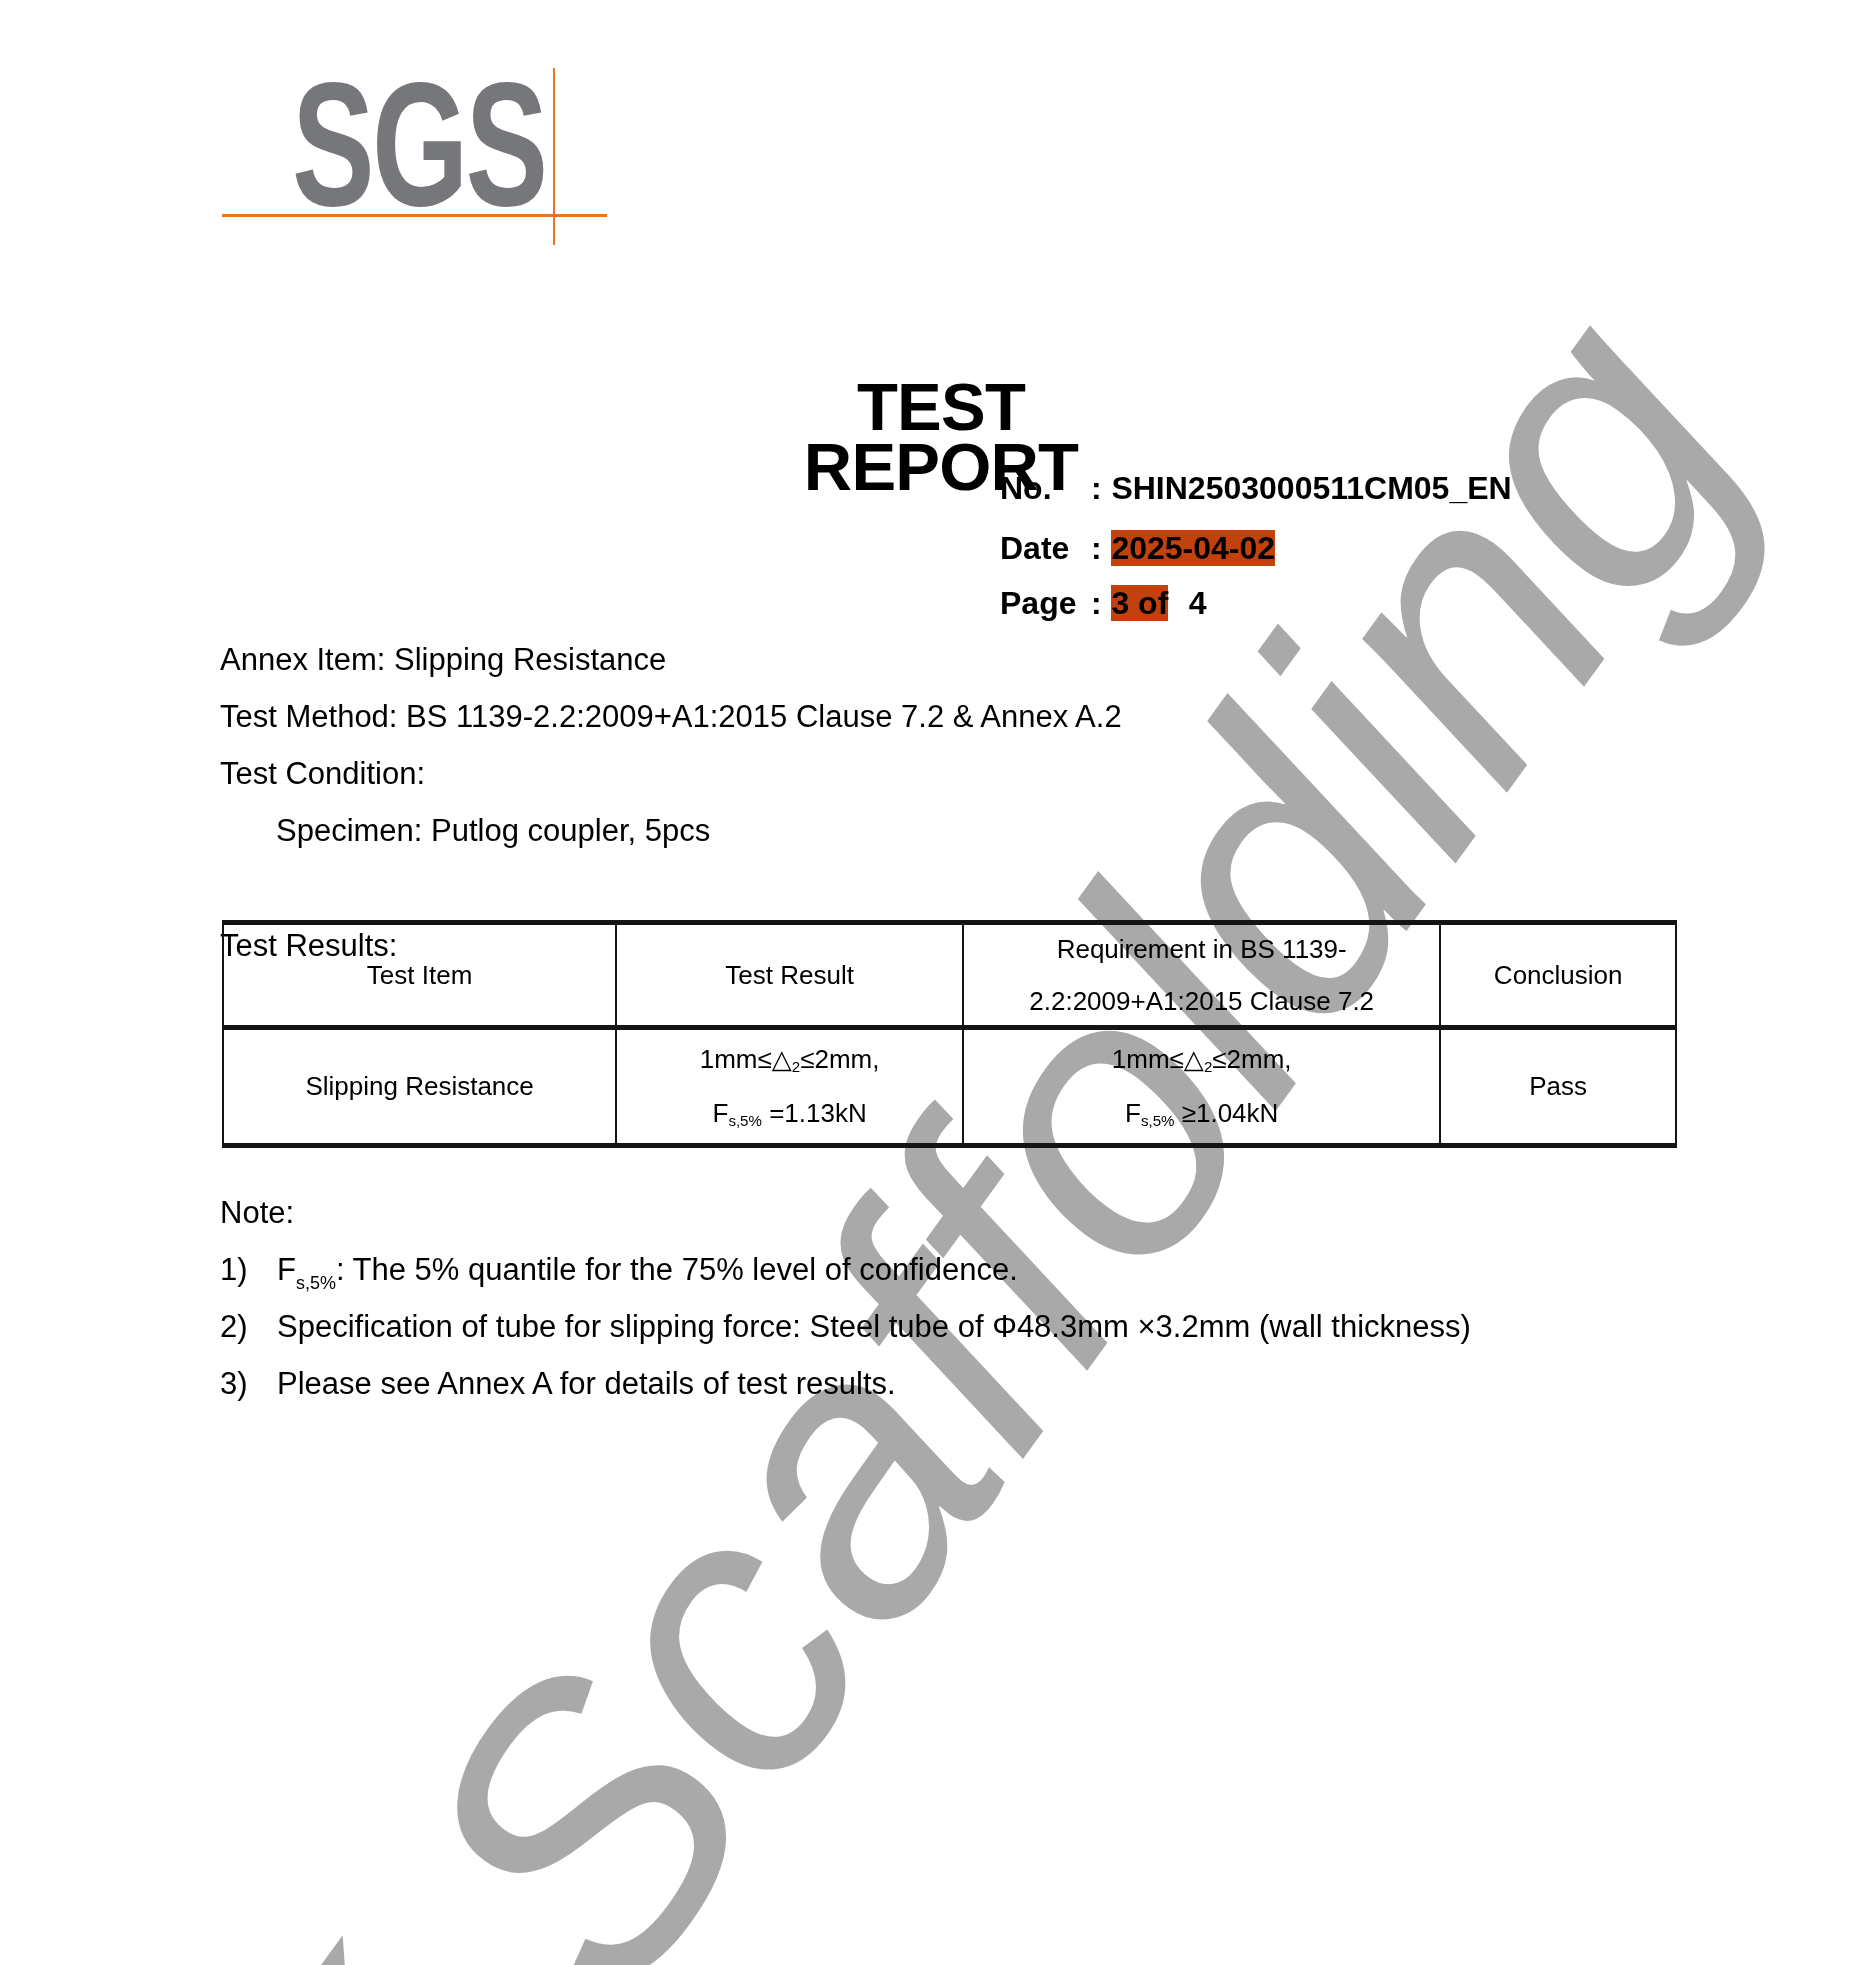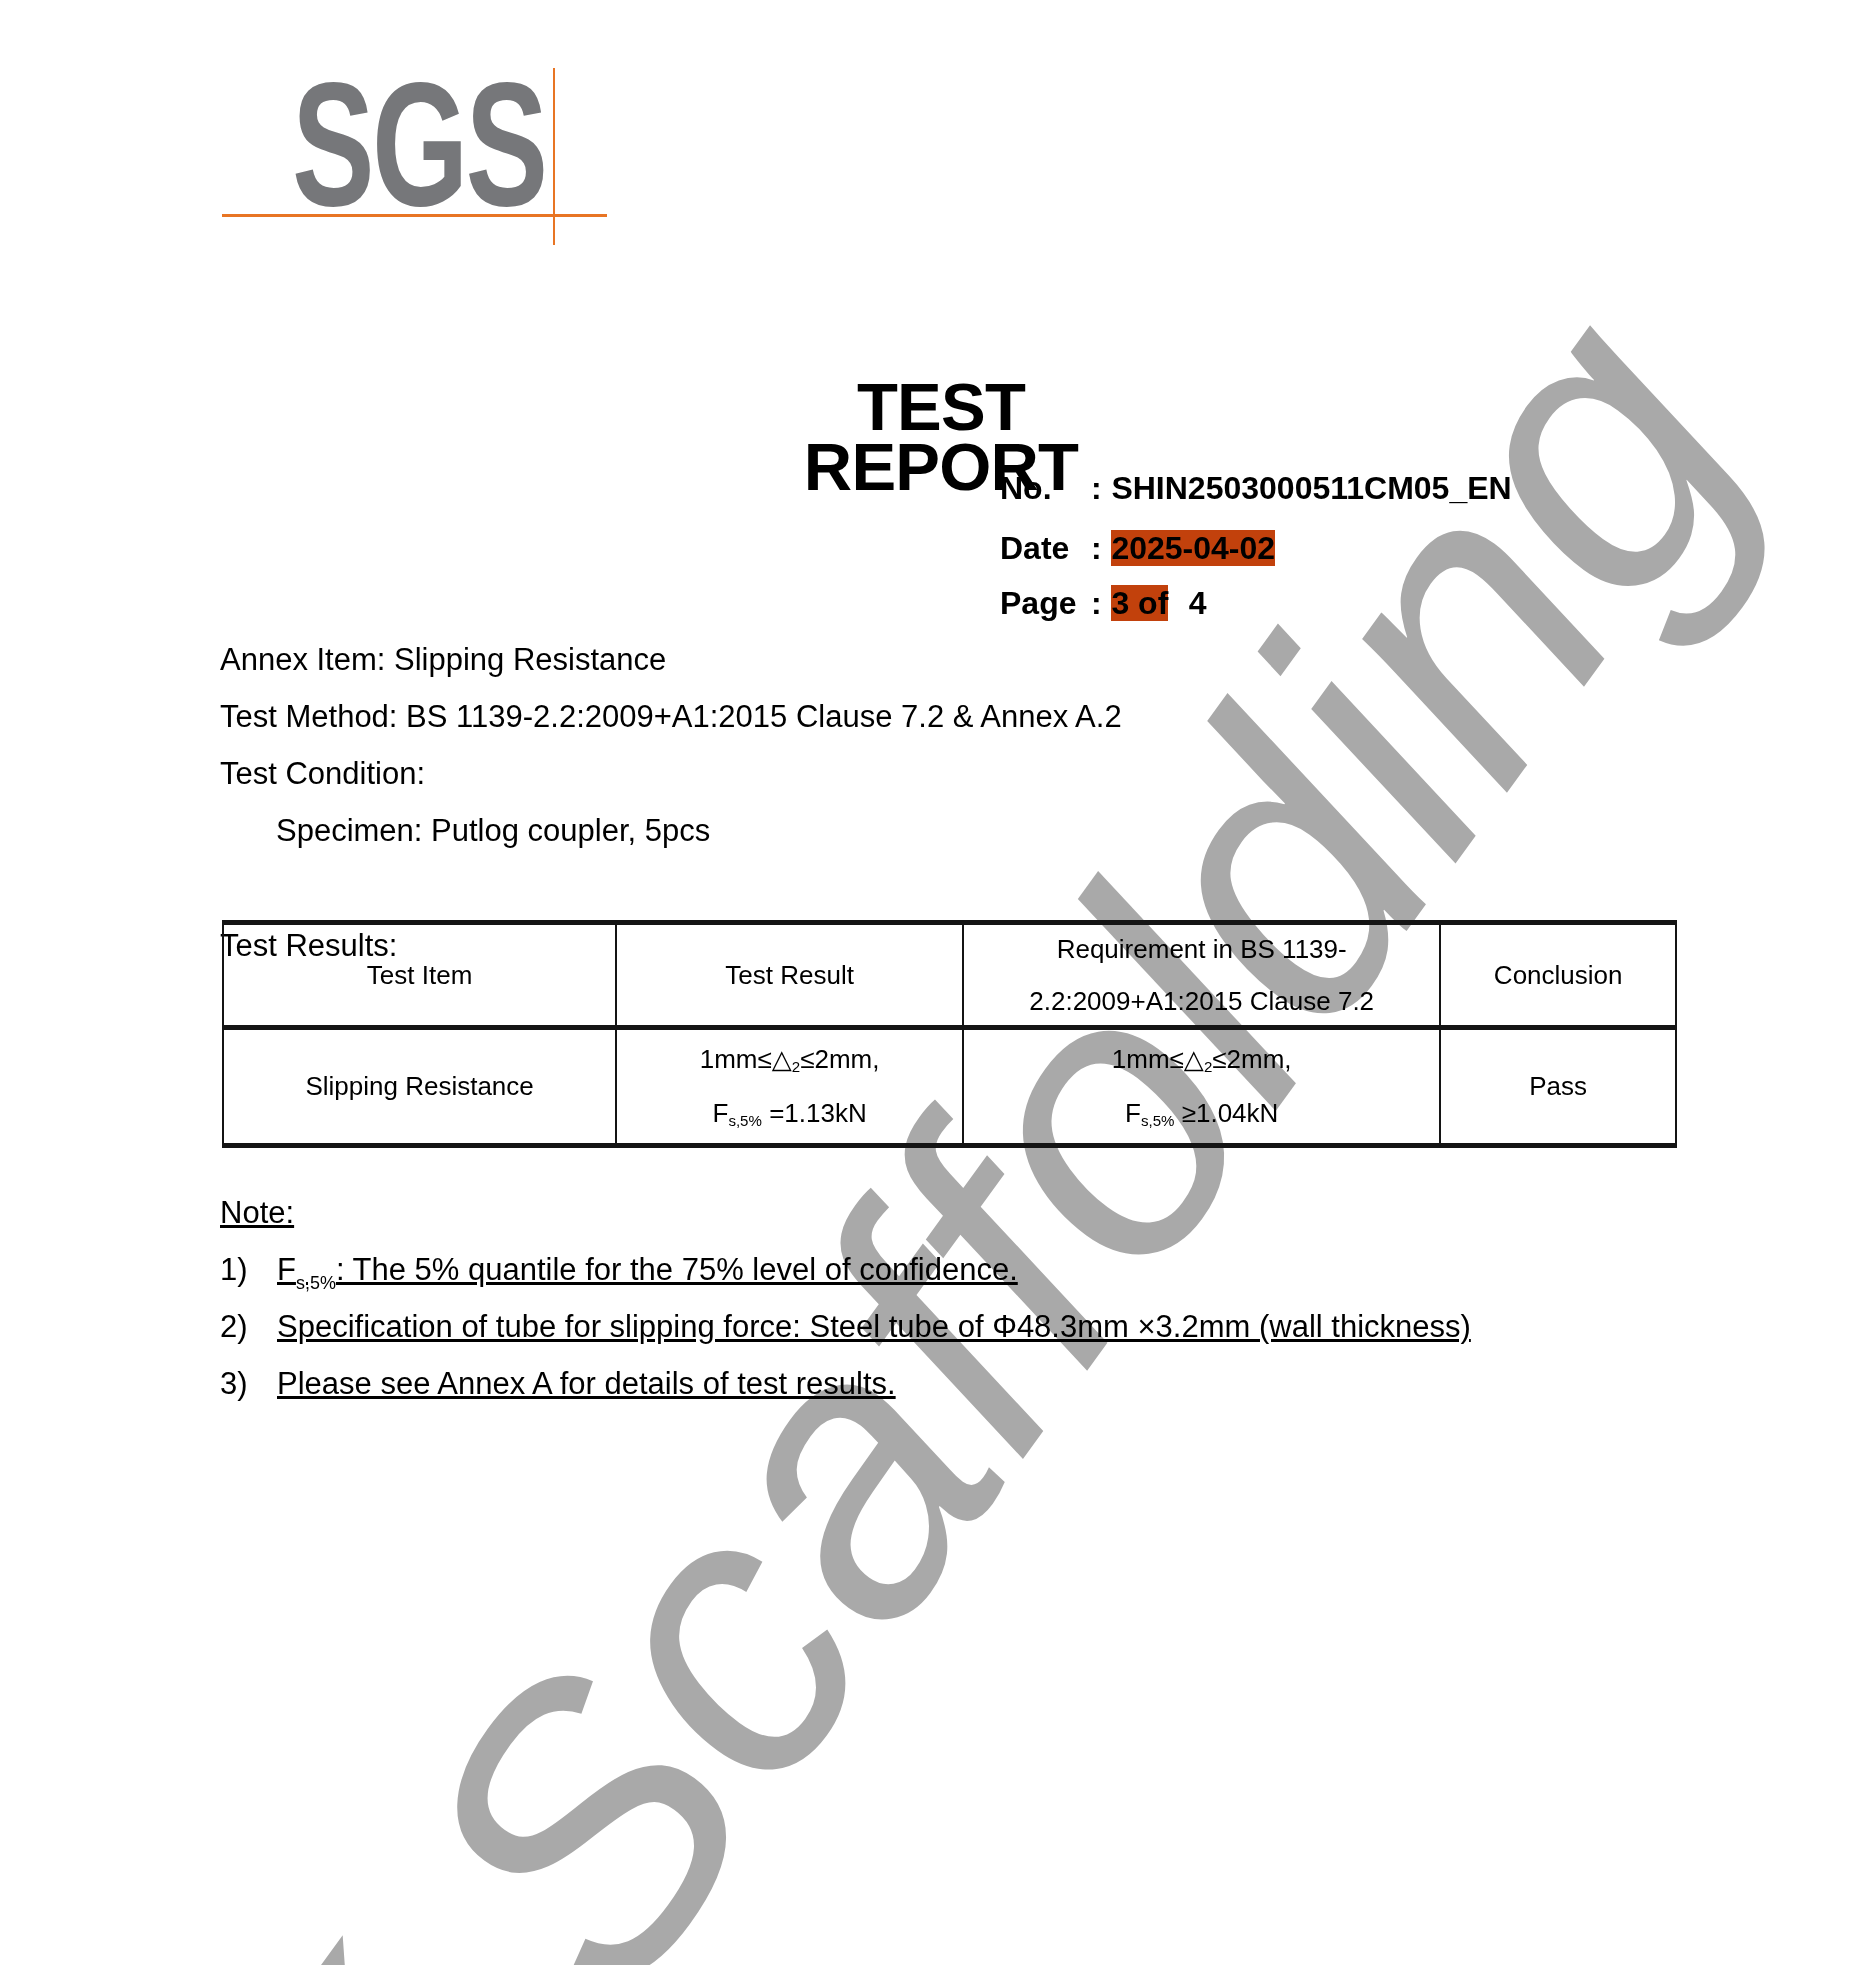--- a/index.html
+++ b/index.html
@@ -42,21 +42,21 @@
     border-left:2.4px solid #141414;border-right:2.4px solid #141414;
     font-size:26px;
   }
   .cell{display:flex;flex-direction:column;align-items:center;justify-content:center;text-align:center;border-right:2.4px solid #141414;}
   .cell.last{border-right:none;}
   .cell.h{border-bottom:5.5px solid #141414;}
   .req-h{line-height:52px;}
   .stack .l2{margin-top:23px;}
   sub{font-size:58%;vertical-align:-22%;}
   
-  .note{position:absolute;left:220px;z-index:2;font-size:31px;line-height:43px;white-space:nowrap;text-decoration:underline;}
+  .note{position:absolute;left:220px;z-index:2;font-size:31px;line-height:43px;white-space:nowrap;}
   .nnum{display:inline-block;width:57px;}
 </style>
 </head>
 <body>
 
 <div class="page">
 
   <div class="watermark">EK Scaffolding</div>
 
   <div class="sgs-logo">SGS</div>

